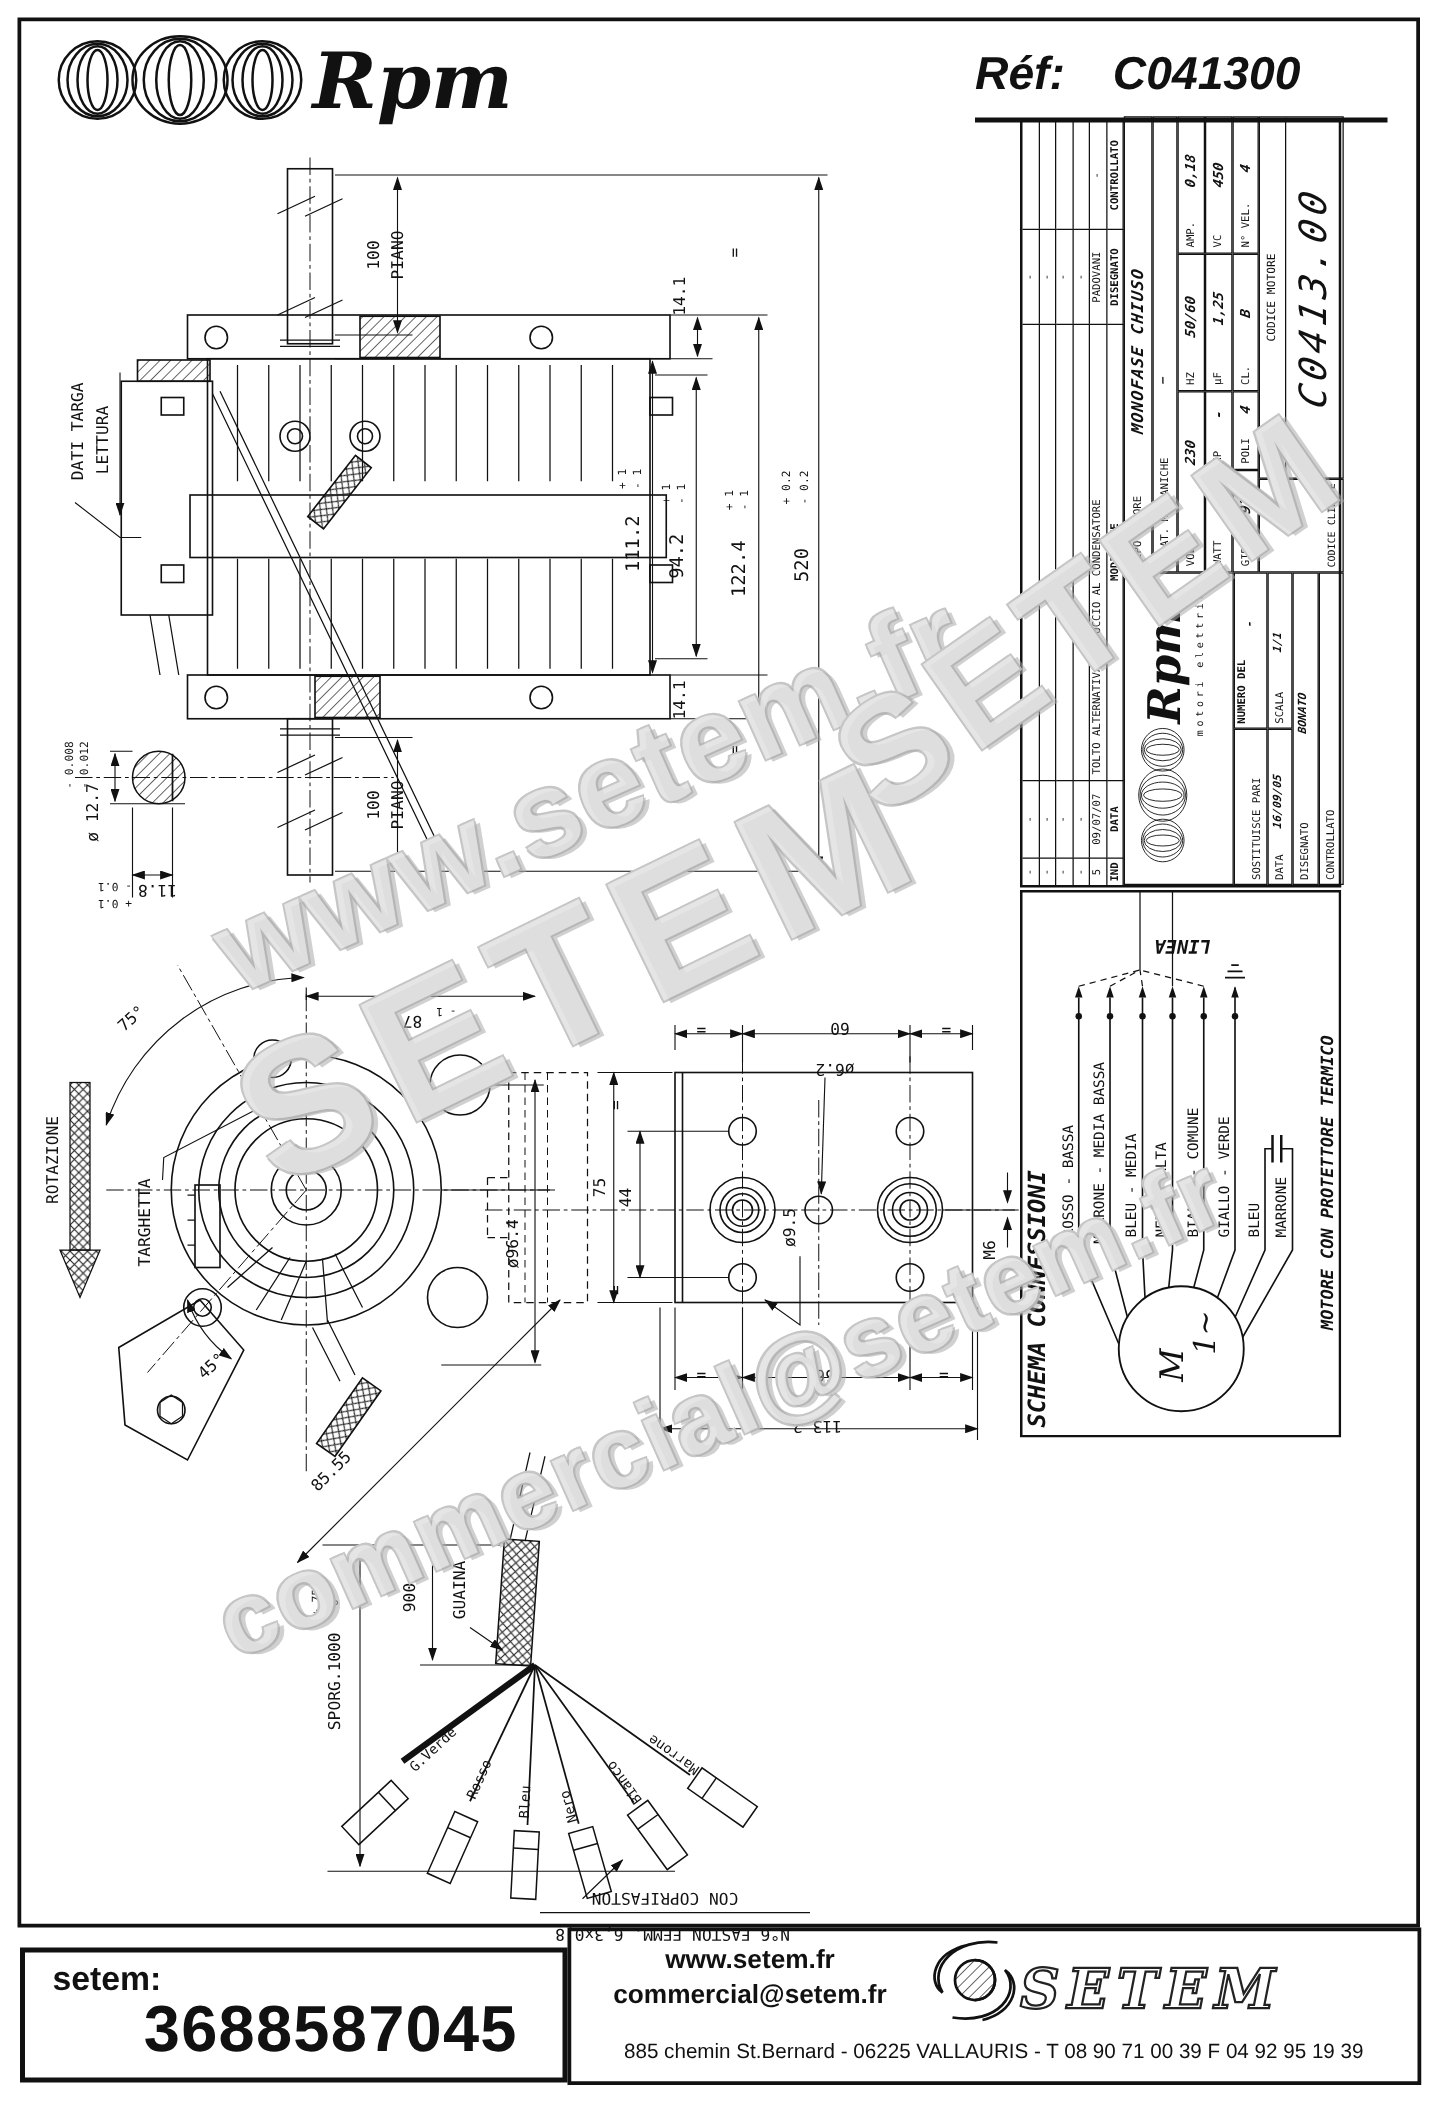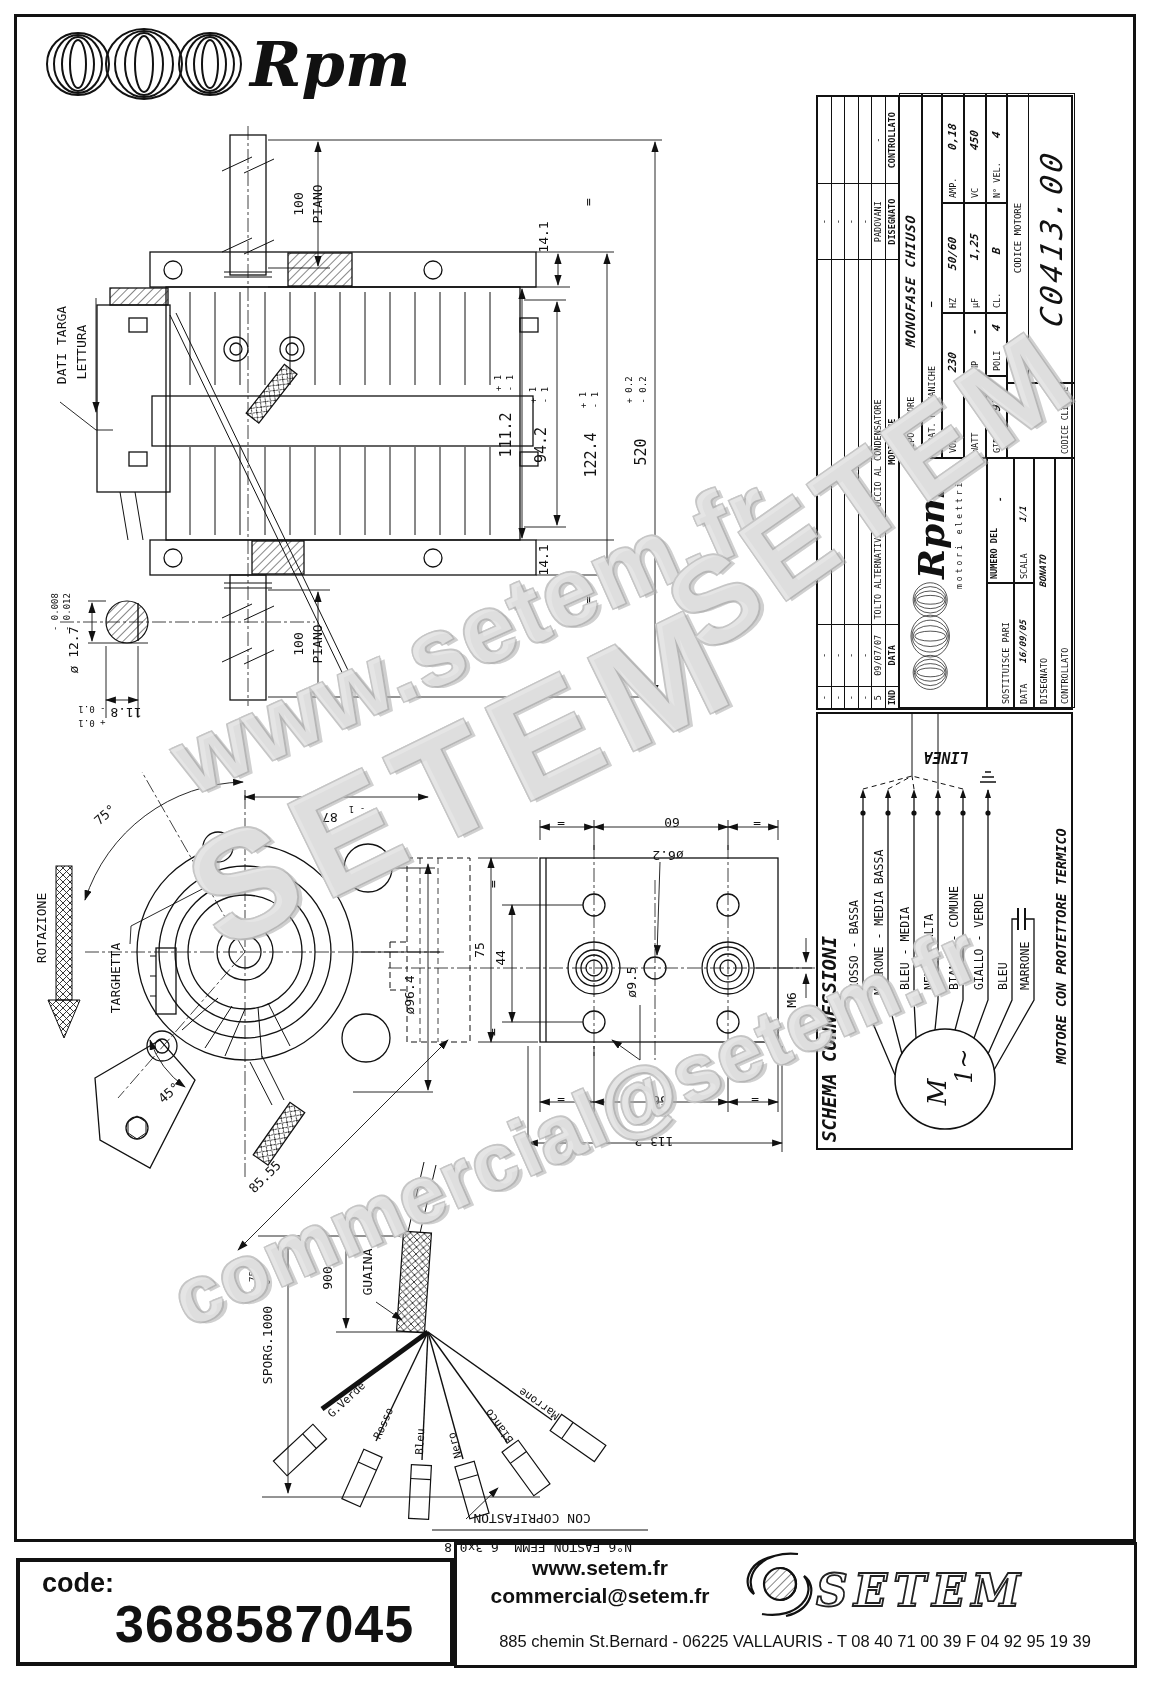--- a/index.html
+++ b/index.html
@@ -52,20 +52,25 @@
       <g>
           <ellipse cx="184" cy="44" rx="8" ry="24"></ellipse>
           <ellipse cx="184" cy="44" rx="16" ry="27"></ellipse>
           <ellipse cx="184" cy="44" rx="24" ry="29"></ellipse>
           <ellipse cx="184" cy="44" rx="31" ry="31"></ellipse>
         </g>
     </g>
     <text x="224" y="66" style="font-family:'DejaVu Serif',serif;font-style:italic;font-weight:bold;font-size:62px;">Rpm</text>
   </svg>
 
+  <div class="abs" style="left:780px;top:38px;width:330px;height:56px;border-bottom:4px solid #111;
+              font-family:'Liberation Sans',sans-serif;font-style:italic;font-weight:bold;font-size:37px;">
+    <span>Réf:</span>
+    <span style="margin-left:28px;">C041300</span>
+  </div>
 
   <svg class="abs" style="left:0;top:0;" width="1153" height="1682" viewBox="0 0 1153 1682">
     <defs>
       <pattern id="h1" width="6" height="6" patternUnits="userSpaceOnUse" patternTransform="rotate(45)">
         <line x1="0" y1="0" x2="0" y2="6" stroke="#222" stroke-width="1.1"></line>
       </pattern>
       <pattern id="h2" width="7" height="7" patternUnits="userSpaceOnUse">
         <path d="M0,0L7,7M7,0L0,7" stroke="#222" stroke-width="0.9"></path>
       </pattern>
       <marker id="ae" orient="auto" markerWidth="12" markerHeight="8" refX="11" refY="4">
@@ -576,30 +581,30 @@
 
   <div style="position:absolute;left:0;top:0;width:1153px;height:1682px;pointer-events:none;">
     <div class="wm" style="left:150px;top:580px;font-size:96px;transform:rotate(-24deg);letter-spacing:2px;">www.setem.fr</div>
     <div class="wm" style="left:170px;top:690px;font-size:150px;transform:rotate(-26deg);letter-spacing:14px;">SETEM</div>
     <div class="wm" style="left:640px;top:420px;font-size:120px;transform:rotate(-35deg);letter-spacing:10px;">SETEM</div>
     <div class="wm" style="left:140px;top:1080px;font-size:80px;transform:rotate(-24deg);letter-spacing:2px;">commercial@setem.fr</div>
   </div>
 
   <div class="abs frame" style="left:454px;top:1542px;width:683px;height:126px;"></div>
   <div class="abs" style="left:16px;top:1558px;width:438px;height:108px;border:4px solid #111;box-sizing:border-box;">
-    <div class="foot" style="position:absolute;left:22px;top:6px;font-weight:bold;font-size:27px;">code:</div>
+    <div class="foot" style="position:absolute;left:22px;top:6px;font-weight:bold;font-size:27px;">setem:</div>
     <div class="foot" style="position:absolute;left:95px;top:32px;font-weight:bold;font-size:52px;letter-spacing:1px;">3688587045</div>
   </div>
   <div class="foot abs" style="left:470px;top:1556px;width:260px;text-align:center;font-weight:bold;font-size:21px;">www.setem.fr</div>
   <div class="foot abs" style="left:450px;top:1584px;width:300px;text-align:center;font-weight:bold;font-size:21px;">commercial@setem.fr</div>
   <svg class="abs" style="left:740px;top:1548px;" width="330" height="84" viewBox="0 0 330 84">
     <g stroke="#111" fill="none" stroke-width="2.2">
       <circle cx="40" cy="36" r="16" fill="url(#h1)"></circle>
       <path d="M40,20 A16,16 0 0 1 40,52"></path>
       <path d="M58,6 C24,2 2,26 14,46 C2,38 6,14 34,8"></path>
       <path d="M22,66 C58,72 78,46 64,28 C78,38 72,62 46,68"></path>
     </g>
     <text x="76" y="58" style="font-family:'DejaVu Serif',serif;font-style:italic;font-weight:bold;font-size:44px;letter-spacing:6px;
                  fill:#fff;stroke:#222;stroke-width:1.8px;">SETEM</text>
   </svg>
-  <div class="foot abs" style="left:460px;top:1632px;width:670px;text-align:center;font-size:16.5px;">885 chemin St.Bernard  -  06225 VALLAURIS  -  T 08 40 71 00 39   F 04 92 95 19 39</div>
+  <div class="foot abs" style="left:460px;top:1632px;width:670px;text-align:center;font-size:16.5px;">885 chemin St.Bernard  -  06225 VALLAURIS  -  T 08 90 71 00 39   F 04 92 95 19 39</div>
 
 </div>
 
 </body></html>

